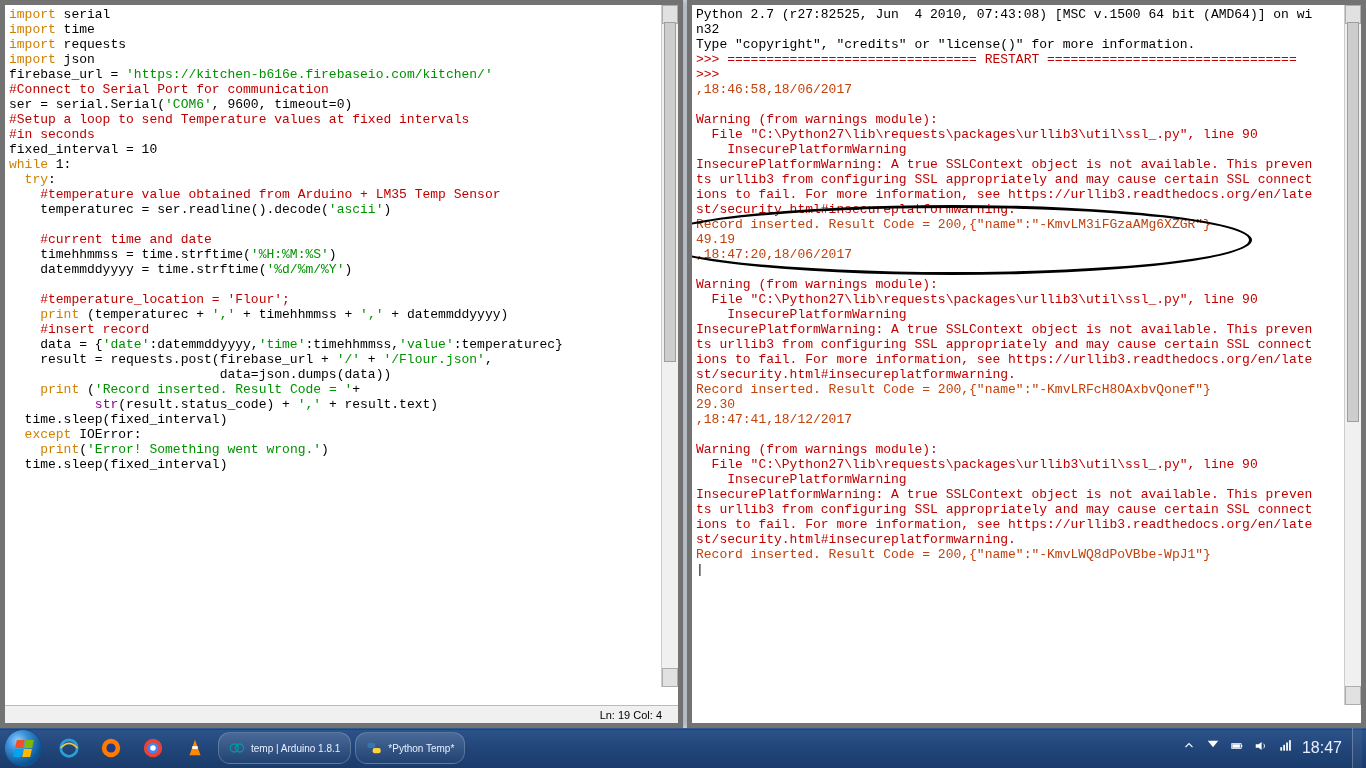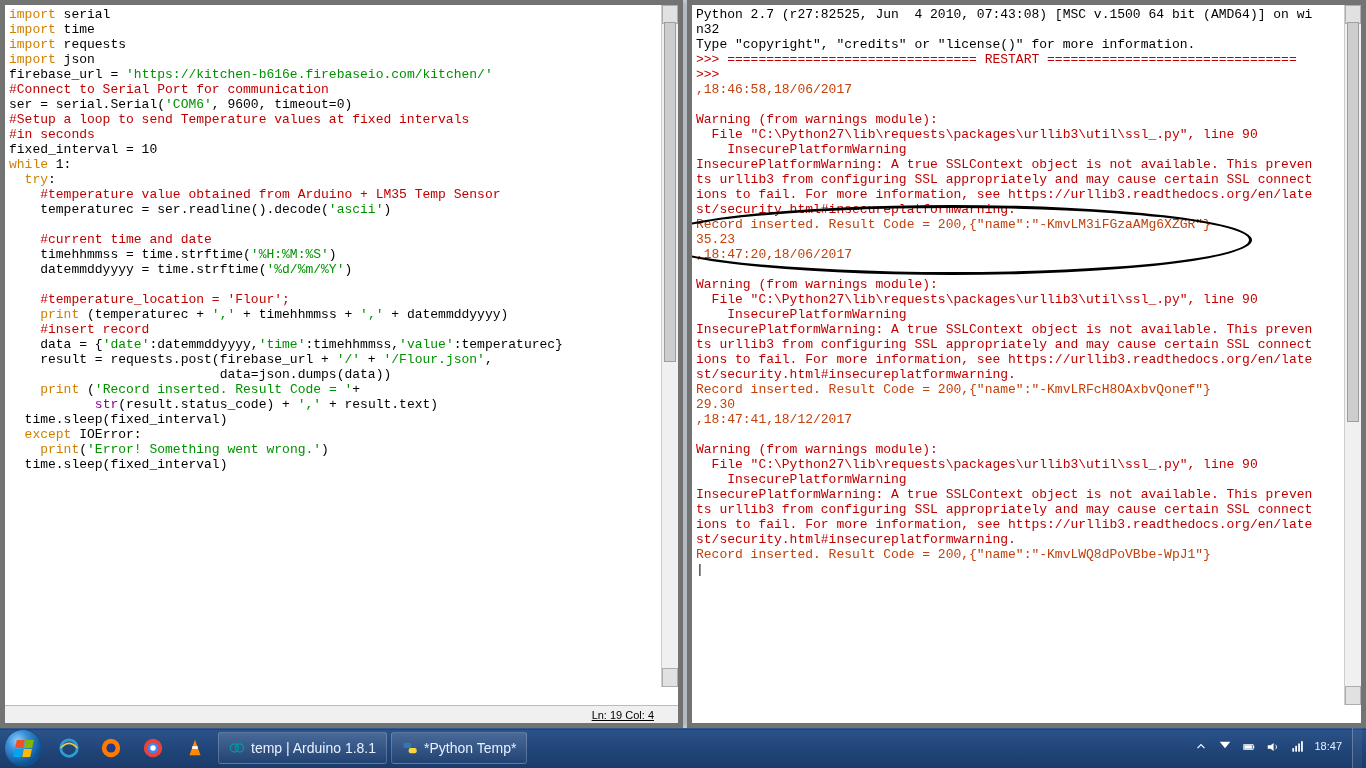--- a/index.html
+++ b/index.html
@@ -64,21 +64,21 @@
 }
 .status-bar {
   height: 18px;
   background: #f0f0f0;
   border-top: 1px solid #bbb;
   font-family: Tahoma, sans-serif;
   font-size: 11px;
   display: flex;
   align-items: center;
 }
-.status-right { margin-left: auto; padding-right: 24px; text-decoration: underline; }
+.status-right { margin-left: auto; padding-right: 16px; }
 
 
 .kw { color: #d08000; } 
 .st { color: #009100; } 
 .cm { color: #c00000; } 
 .bi { color: #8f008f; }    
 .out-blue { color: #c2410c; }
 .out-red { color: #c00000; }
 
 .ellipse-annot {
@@ -130,37 +130,37 @@
 }
 .task-icon svg { width: 22px; height: 22px; }
 .task-button {
   height: 32px;
   padding: 0 10px;
   display: flex;
   align-items: center;
   gap: 6px;
   background: linear-gradient(to bottom, rgba(255,255,255,0.15), rgba(255,255,255,0.03));
   border: 1px solid rgba(255,255,255,0.2);
-  border-radius: 3px;
+  border-radius: 12px;
   color: #e8f0ff;
-  font-size: 14px;
+  font-size: 10px;
   margin: 0 2px;
   max-width: 180px;
   white-space: nowrap;
   overflow: hidden;
   text-overflow: ellipsis;
 }
 .task-button .tb-icon { width: 16px; height: 16px; flex-shrink: 0; }
 .tray {
   margin-left: auto;
   display: flex;
-  align-items: flex-start;
+  align-items: flex-end;
   gap: 10px;
   color: #e8f0ff;
-  font-size: 11px;
+  font-size: 16px;
   padding: 0 6px;
 }
 .tray svg { width: 14px; height: 14px; }
 .clock { font-family: "Segoe UI", Tahoma, sans-serif; }
 .show-desktop { width: 10px; height: 40px; border-left: 1px solid rgba(255,255,255,0.25); background: rgba(255,255,255,0.05); margin-left: 4px; }
 </style>
 </head>
 <body>
 
 <div class="desktop">
@@ -215,21 +215,21 @@
 <span class="out-blue">,18:46:58,18/06/2017</span>
 
 <span class="out-red">Warning (from warnings module):</span>
 <span class="out-red">  File "C:\Python27\lib\requests\packages\urllib3\util\ssl_.py", line 90</span>
 <span class="out-red">    InsecurePlatformWarning</span>
 <span class="out-red">InsecurePlatformWarning: A true SSLContext object is not available. This preven</span>
 <span class="out-red">ts urllib3 from configuring SSL appropriately and may cause certain SSL connect</span>
 <span class="out-red">ions to fail. For more information, see https://urllib3.readthedocs.org/en/late</span>
 <span class="out-red">st/security.html#insecureplatformwarning.</span>
 <span class="out-blue">Record inserted. Result Code = 200,{"name":"-KmvLM3iFGzaAMg6XZGR"}</span>
-<span class="out-blue">35.23</span>
+<span class="out-blue">49.19</span>
 <span class="out-blue">,18:47:20,18/06/2017</span>
 
 <span class="out-red">Warning (from warnings module):</span>
 <span class="out-red">  File "C:\Python27\lib\requests\packages\urllib3\util\ssl_.py", line 90</span>
 <span class="out-red">    InsecurePlatformWarning</span>
 <span class="out-red">InsecurePlatformWarning: A true SSLContext object is not available. This preven</span>
 <span class="out-red">ts urllib3 from configuring SSL appropriately and may cause certain SSL connect</span>
 <span class="out-red">ions to fail. For more information, see https://urllib3.readthedocs.org/en/late</span>
 <span class="out-red">st/security.html#insecureplatformwarning.</span>
 <span class="out-blue">Record inserted. Result Code = 200,{"name":"-KmvLRFcH8OAxbvQonef"}</span>

